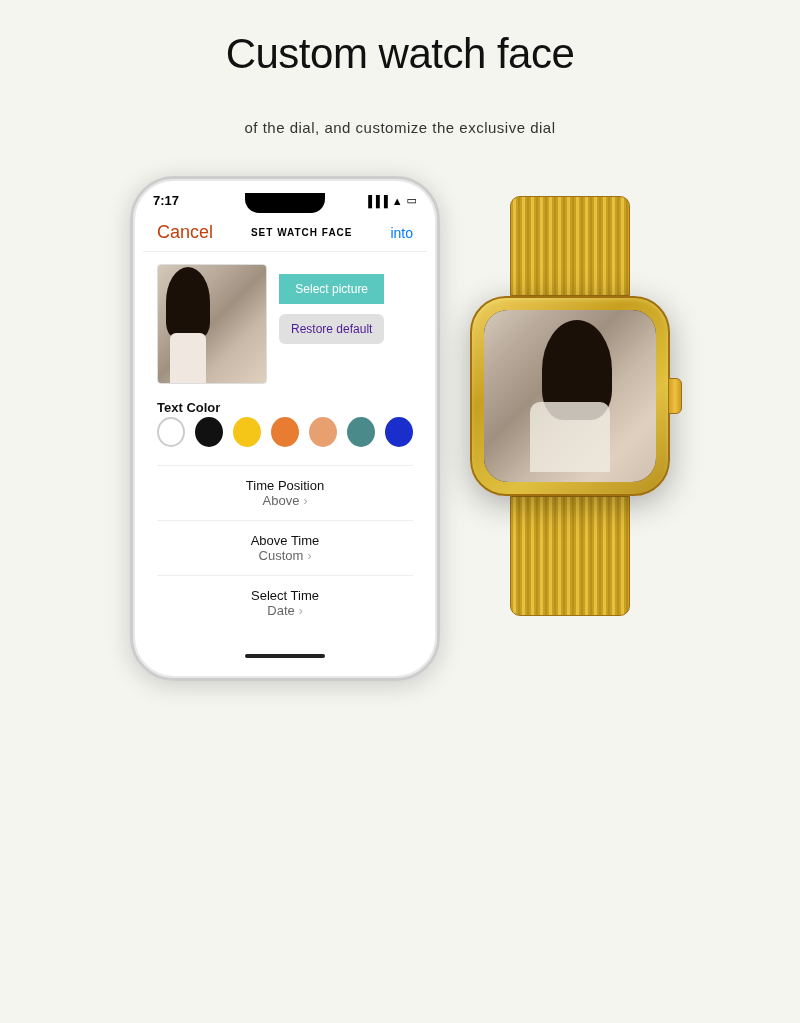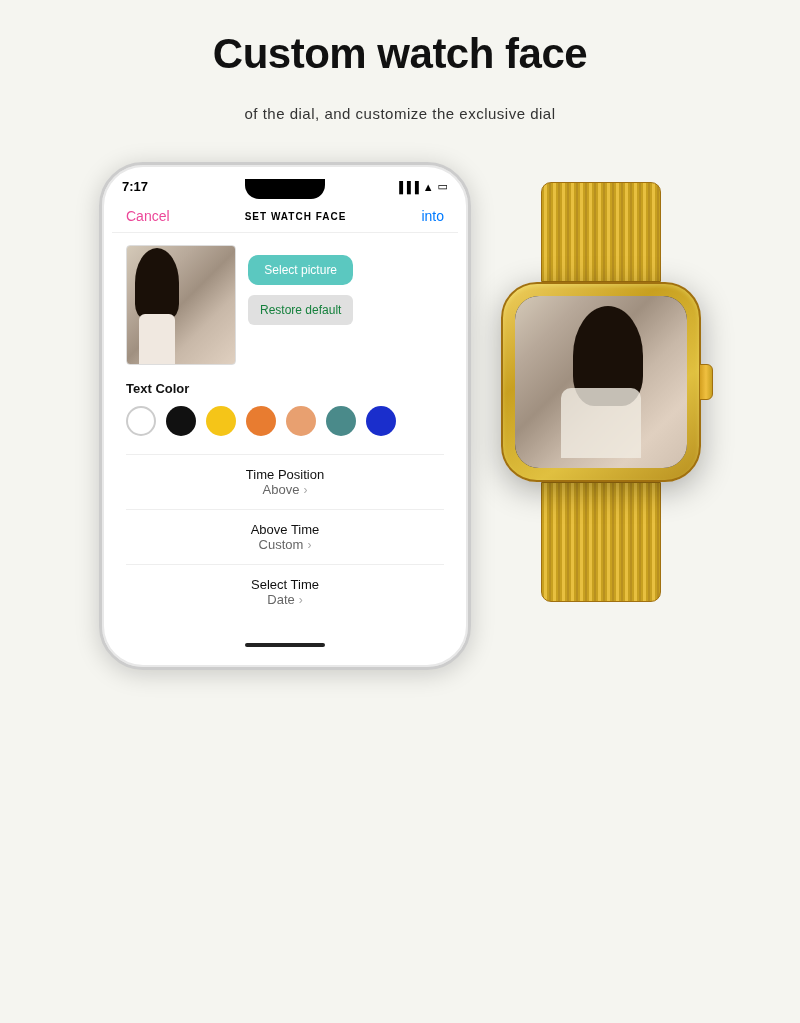--- a/index.html
+++ b/index.html
@@ -8,22 +8,23 @@
       font-family: 'Helvetica Neue', Arial, sans-serif;
       width: 800px;
       min-height: 1023px;
       display: flex;
       flex-direction: column;
       align-items: center;
       padding: 30px 20px 40px;
     }
     .page-title {
       font-size: 42px;
-      font-weight: 700;
+      font-weight: 400;
       color: #111;
+      margin-bottom: 14px;
       letter-spacing: -0.5px;
     }
     .page-subtitle {
       font-size: 15px;
       color: #333;
       text-align: center;
       letter-spacing: 0.5px;
       line-height: 1.6;
       margin-bottom: 36px;
     }
@@ -31,21 +32,21 @@
       display: flex;
       flex-direction: row;
       align-items: flex-start;
       gap: 30px;
       justify-content: center;
       width: 100%;
     }
 
     
     .phone-outer {
-      width: 372px;
+      width: 310px;
       background: #fff;
       border-radius: 44px;
       border: 3px solid #ccc;
       box-shadow: 0 4px 24px rgba(0,0,0,0.18), inset 0 0 0 2px #e8e8e8;
       padding: 14px 10px 20px;
       display: flex;
       flex-direction: column;
       align-items: center;
       position: relative;
     }
@@ -87,22 +88,22 @@
       overflow: hidden;
     }
     .phone-header {
       display: flex;
       align-items: center;
       justify-content: space-between;
       padding: 8px 14px;
       border-bottom: 1px solid #eee;
     }
     .phone-cancel {
-      color: #ec4899;
-      font-size: 14px;
+      color: #c2410c;
+      font-size: 18px;
     }
     .phone-title {
       font-size: 10px;
       font-weight: 700;
       letter-spacing: 1px;
       color: #000;
     }
     .phone-save {
       color: #007aff;
       font-size: 14px;
@@ -143,41 +144,41 @@
     .phone-buttons-col {
       display: flex;
       flex-direction: column;
       gap: 10px;
       padding-top: 10px;
     }
     .btn-select {
       background: #5bc8c0;
       color: #fff;
       border: none;
-      border-radius: 10px;
+      border-radius: 0;
       padding: 8px 16px;
       font-size: 12px;
       white-space: nowrap;
       cursor: pointer;
     }
     .btn-restore {
       background: #e0e0e0;
-      color: #15803d;
+      color: #4c1d95;
       border: none;
       border-radius: 6px;
       padding: 8px 12px;
       font-size: 12px;
       white-space: nowrap;
       cursor: pointer;
     }
     .text-color-label {
       font-size: 13px;
       font-weight: 600;
       color: #111;
-      margin-bottom: 10px;
+      margin-bottom: 2px;
     }
     .color-swatches {
       display: flex;
       gap: 10px;
       margin-bottom: 18px;
     }
     .swatch {
       width: 30px;
       height: 30px;
       border-radius: 50%;

